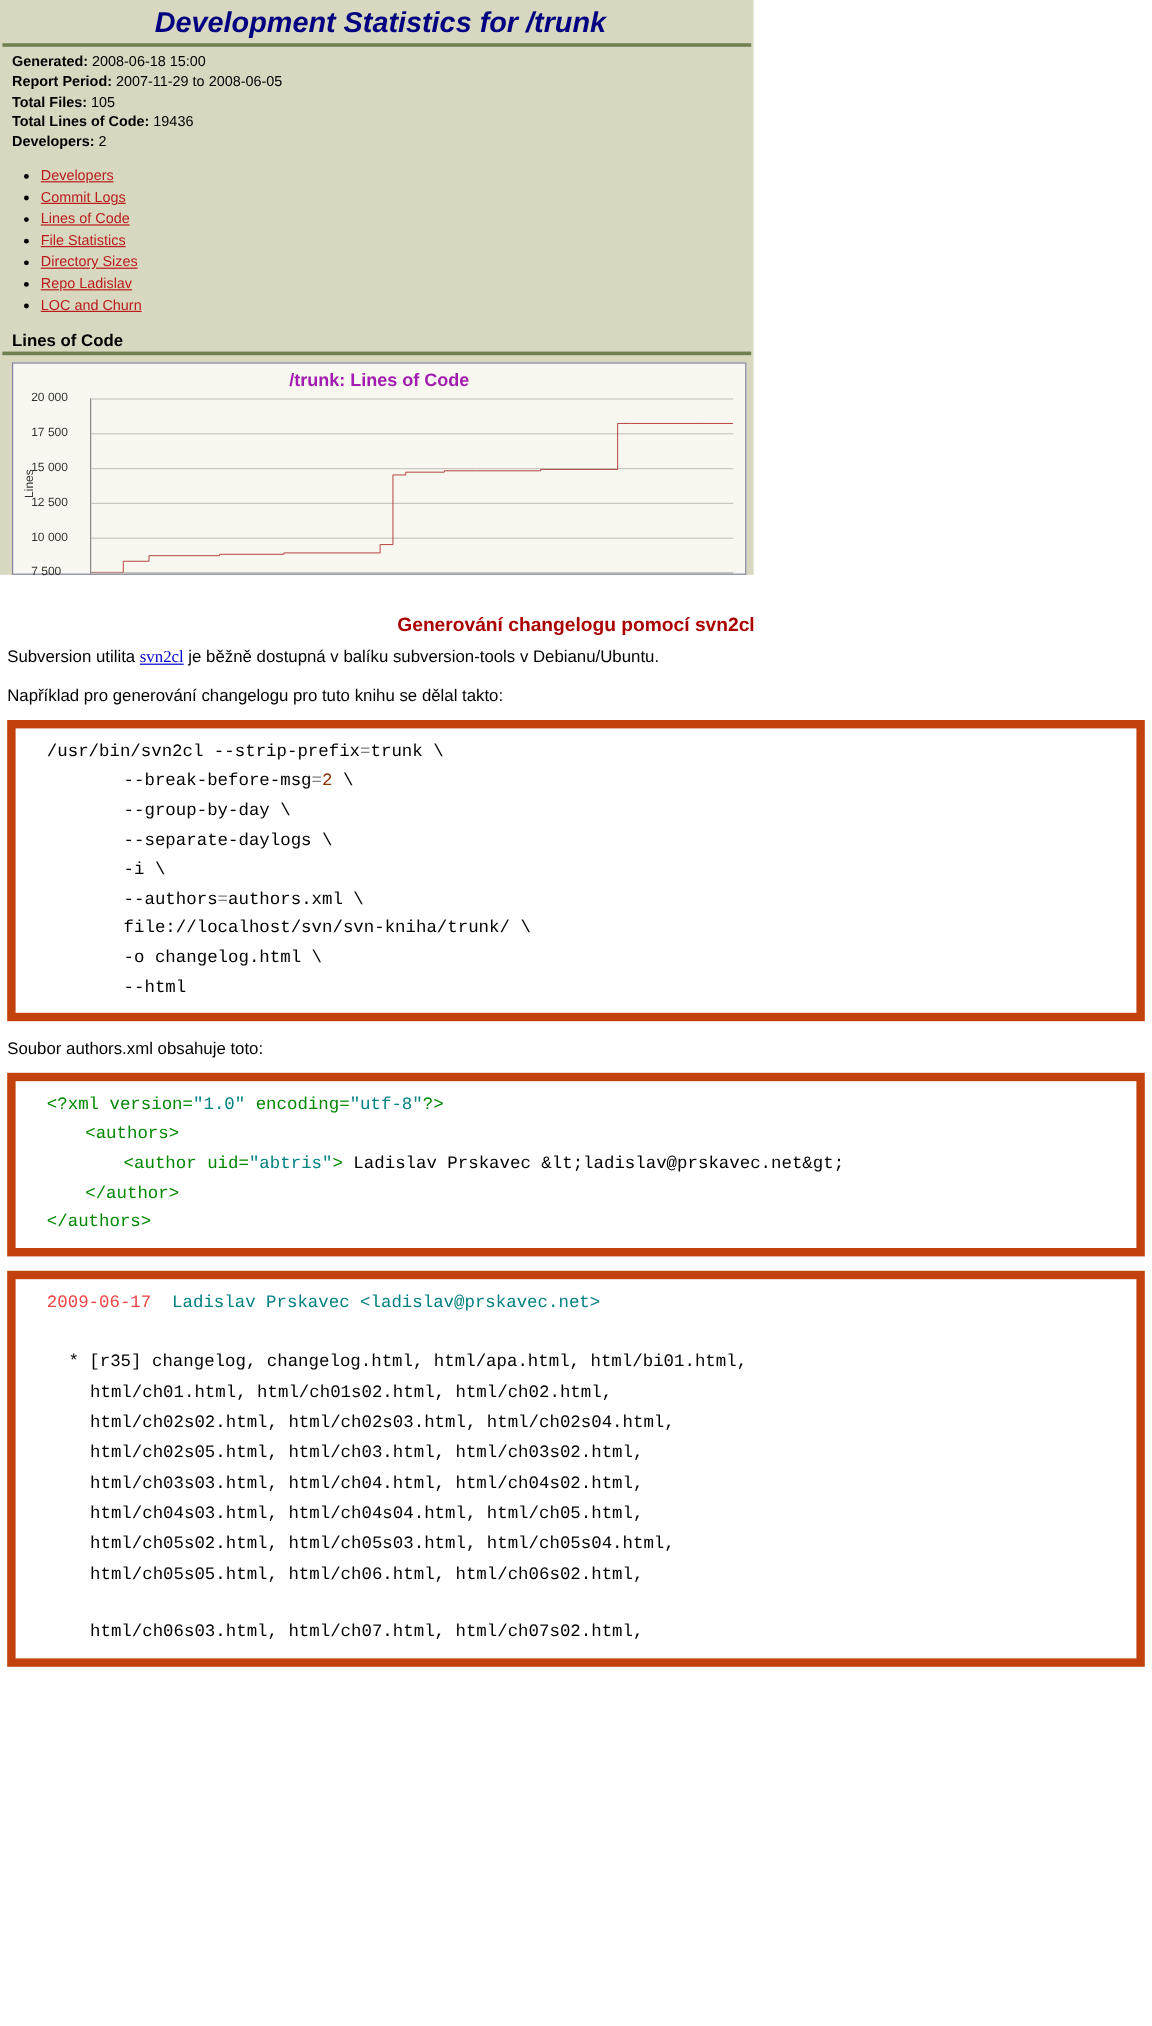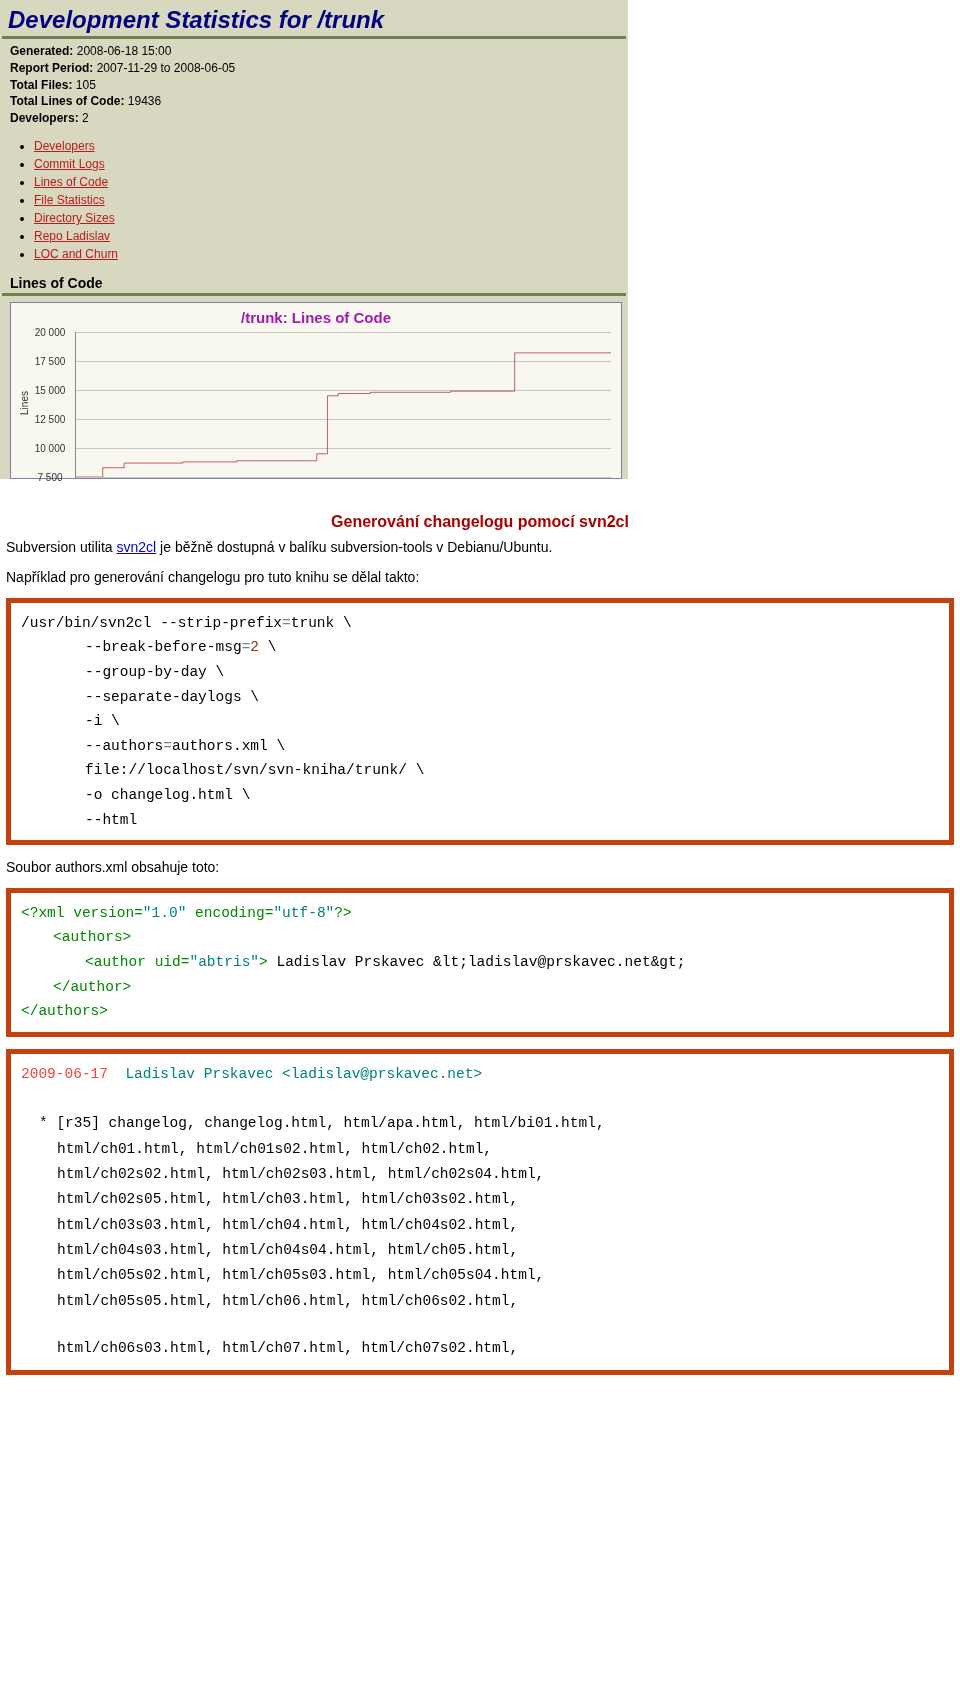--- a/index.html
+++ b/index.html
@@ -17,20 +17,21 @@
     box-sizing: border-box;
   }
   .stats-title {
     font-size: 24px;
     font-weight: bold;
     font-style: italic;
     color: #000080;
     padding: 4px 0 2px 6px;
     border-bottom: 3px solid #708050;
     margin-bottom: 4px;
+    text-align: center;
   }
   .meta-block {
     padding: 0 0 6px 8px;
     font-size: 12px;
     line-height: 1.4;
   }
   .meta-block b { font-weight: bold; }
   .nav-list {
     margin: 4px 0 10px 32px;
     padding: 0;
@@ -93,46 +94,46 @@
   }
   .gridline {
     position: absolute;
     left: 0; right: 0;
     border-top: 1px solid #c8c8c0;
   }
   .ytick {
     position: absolute;
     right: 100%;
     width: 48px;
-    text-align: center;
+    text-align: left;
     font-size: 10px;
     padding-right: 2px;
     transform: translateY(-50%);
     color: #333;
   }
   svg.series { position:absolute; left:0; top:0; width:100%; height:100%; }
 
   .content {
     padding: 24px 6px 10px 6px;
     max-width: 948px;
   }
   h3.red {
     color: #aa0000;
     font-size: 16px;
     font-weight: bold;
     margin: 10px 0 6px 0;
     text-align: center;
   }
   p { margin: 6px 0 10px 0; line-height: 1.45; }
-  a.link { color: #0000cc; text-decoration: underline; }
+  a.link { color: #0000cc; text-decoration: underline; font-family: Liberation Serif, serif; }
 
   pre.codebox {
-    border: 5px solid #c2410c;
+    border: 7px solid #c2410c;
     background: #fff;
-    padding: 8px 10px;
+    padding: 8px 26px;
     margin: 8px 0 12px 0;
     font-family: "Courier New", monospace;
     font-size: 14.5px;
     line-height: 1.7;
     white-space: pre-wrap;
     overflow-x: auto;
   }
   pre.codebox .ind1 { display:block; padding-left: 64px; }
   pre.codebox .ind2 { display:block; padding-left: 32px; }
   .kw-green { color: #008800; }

